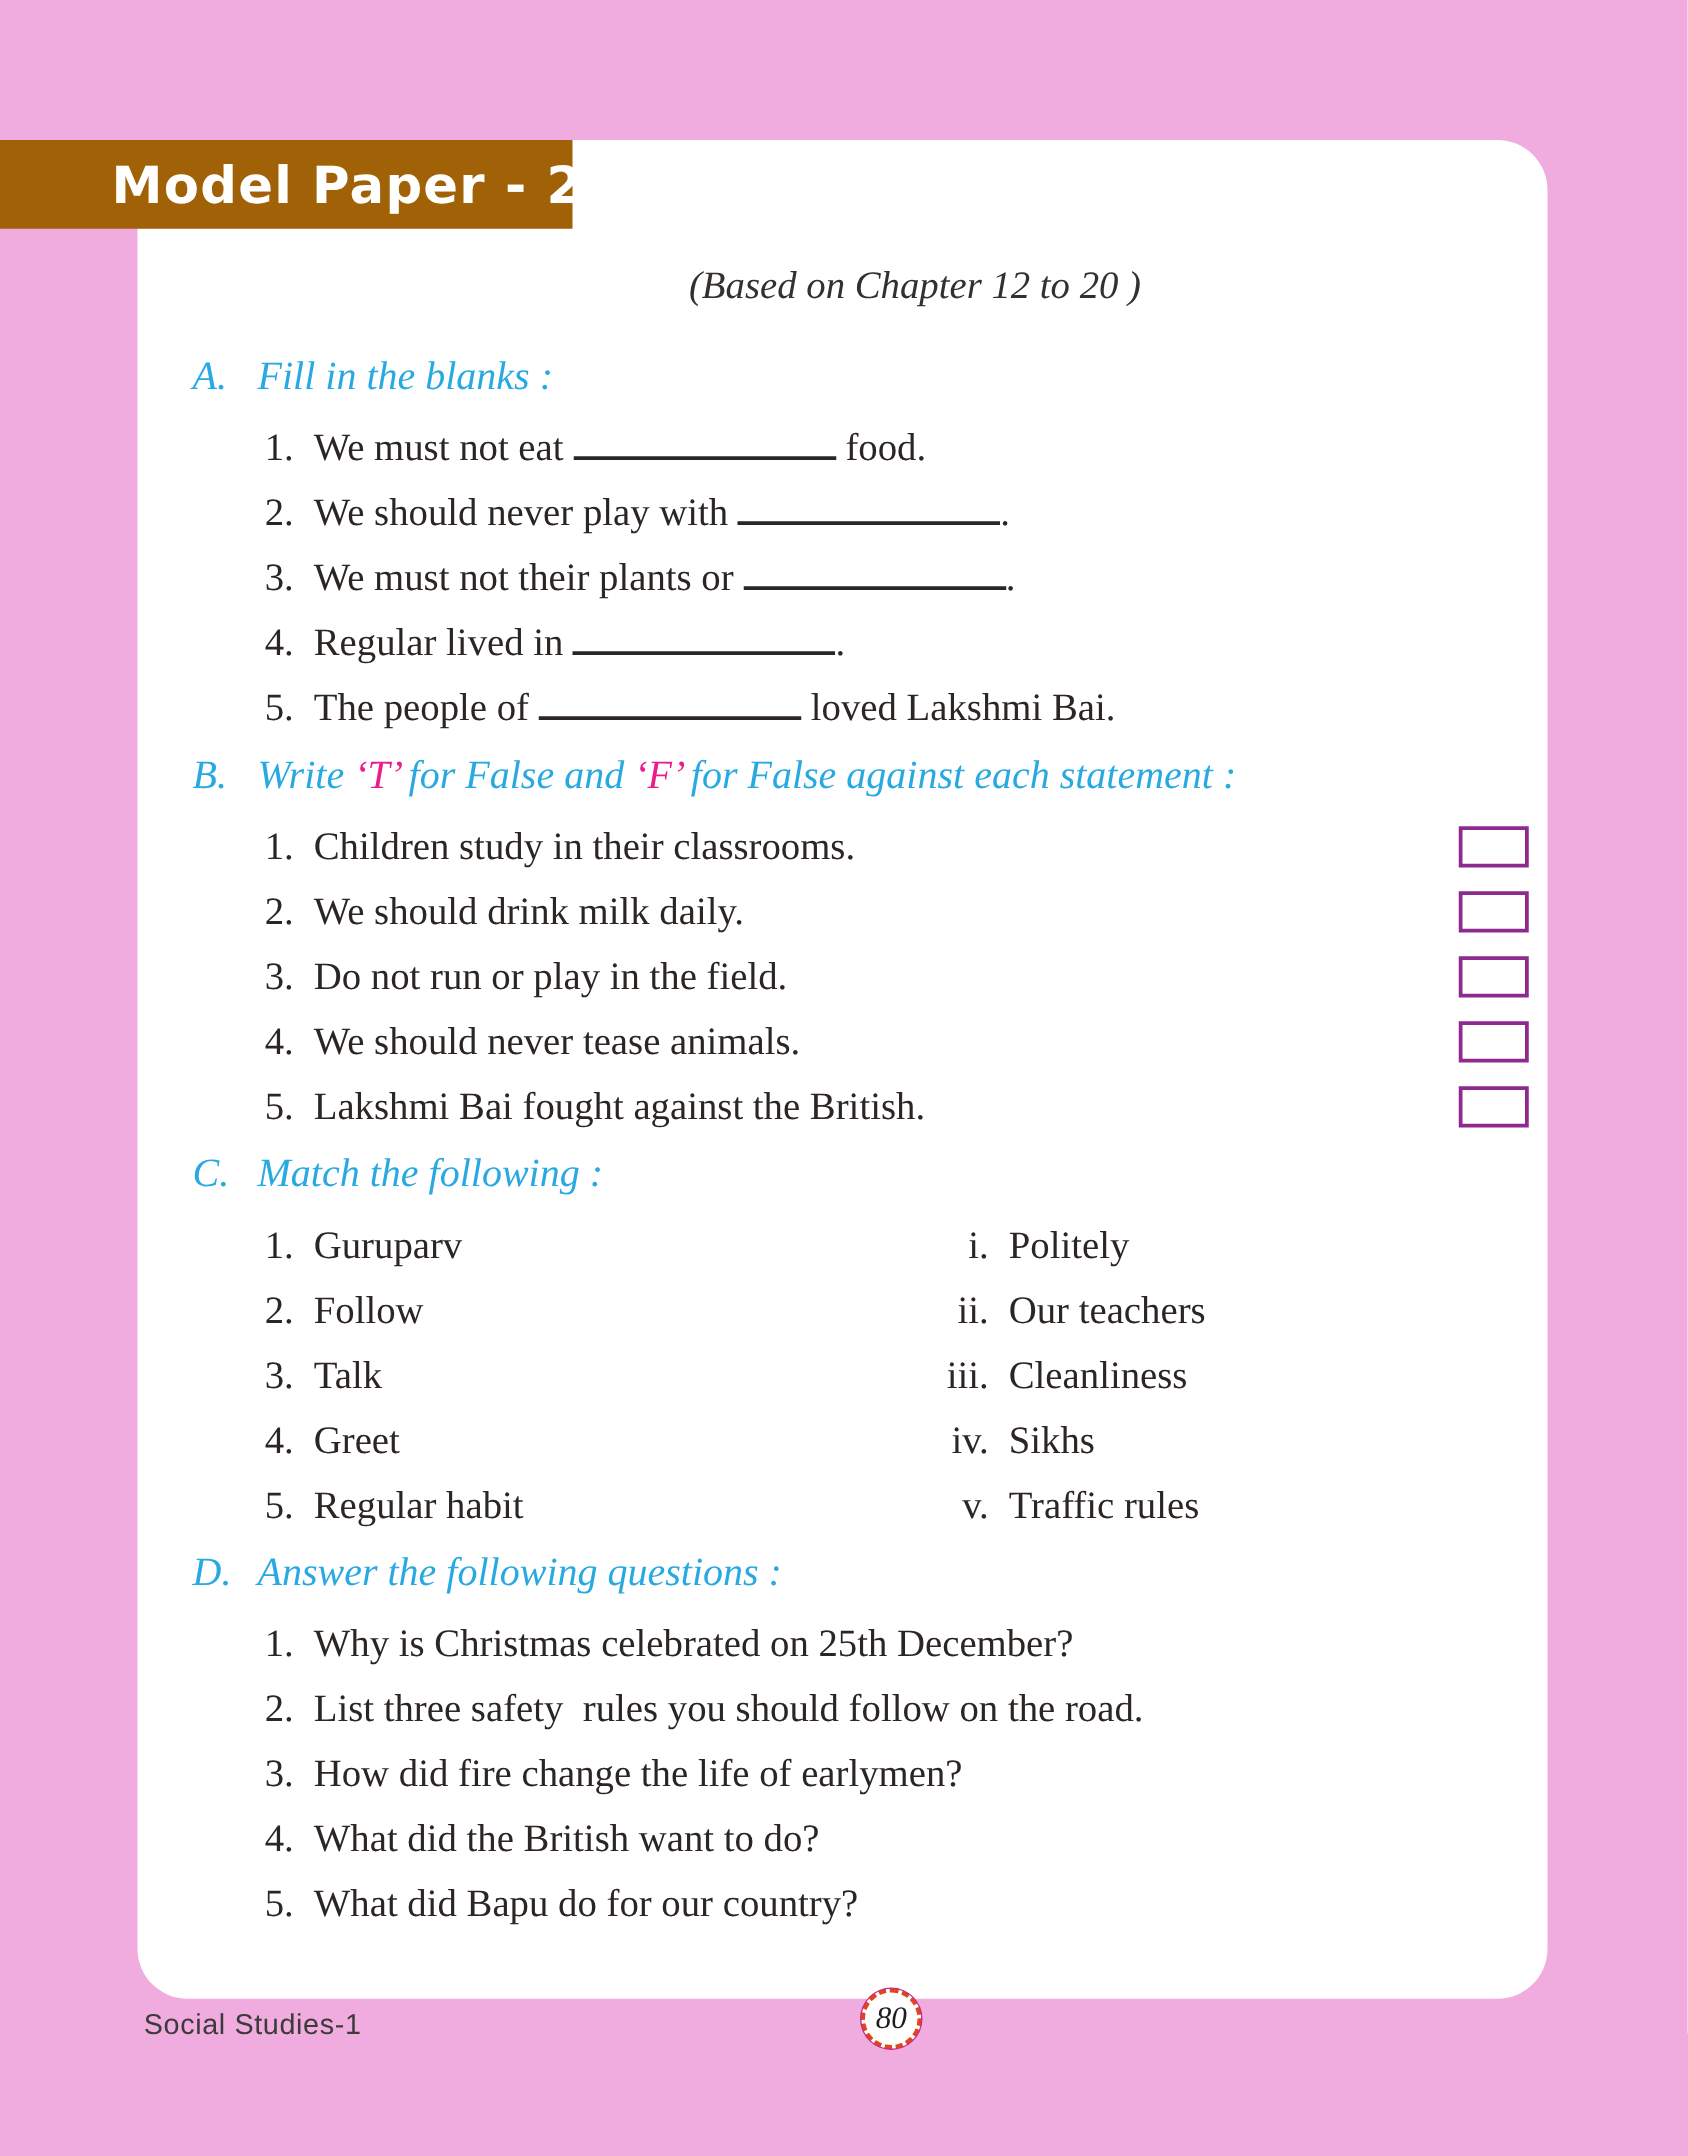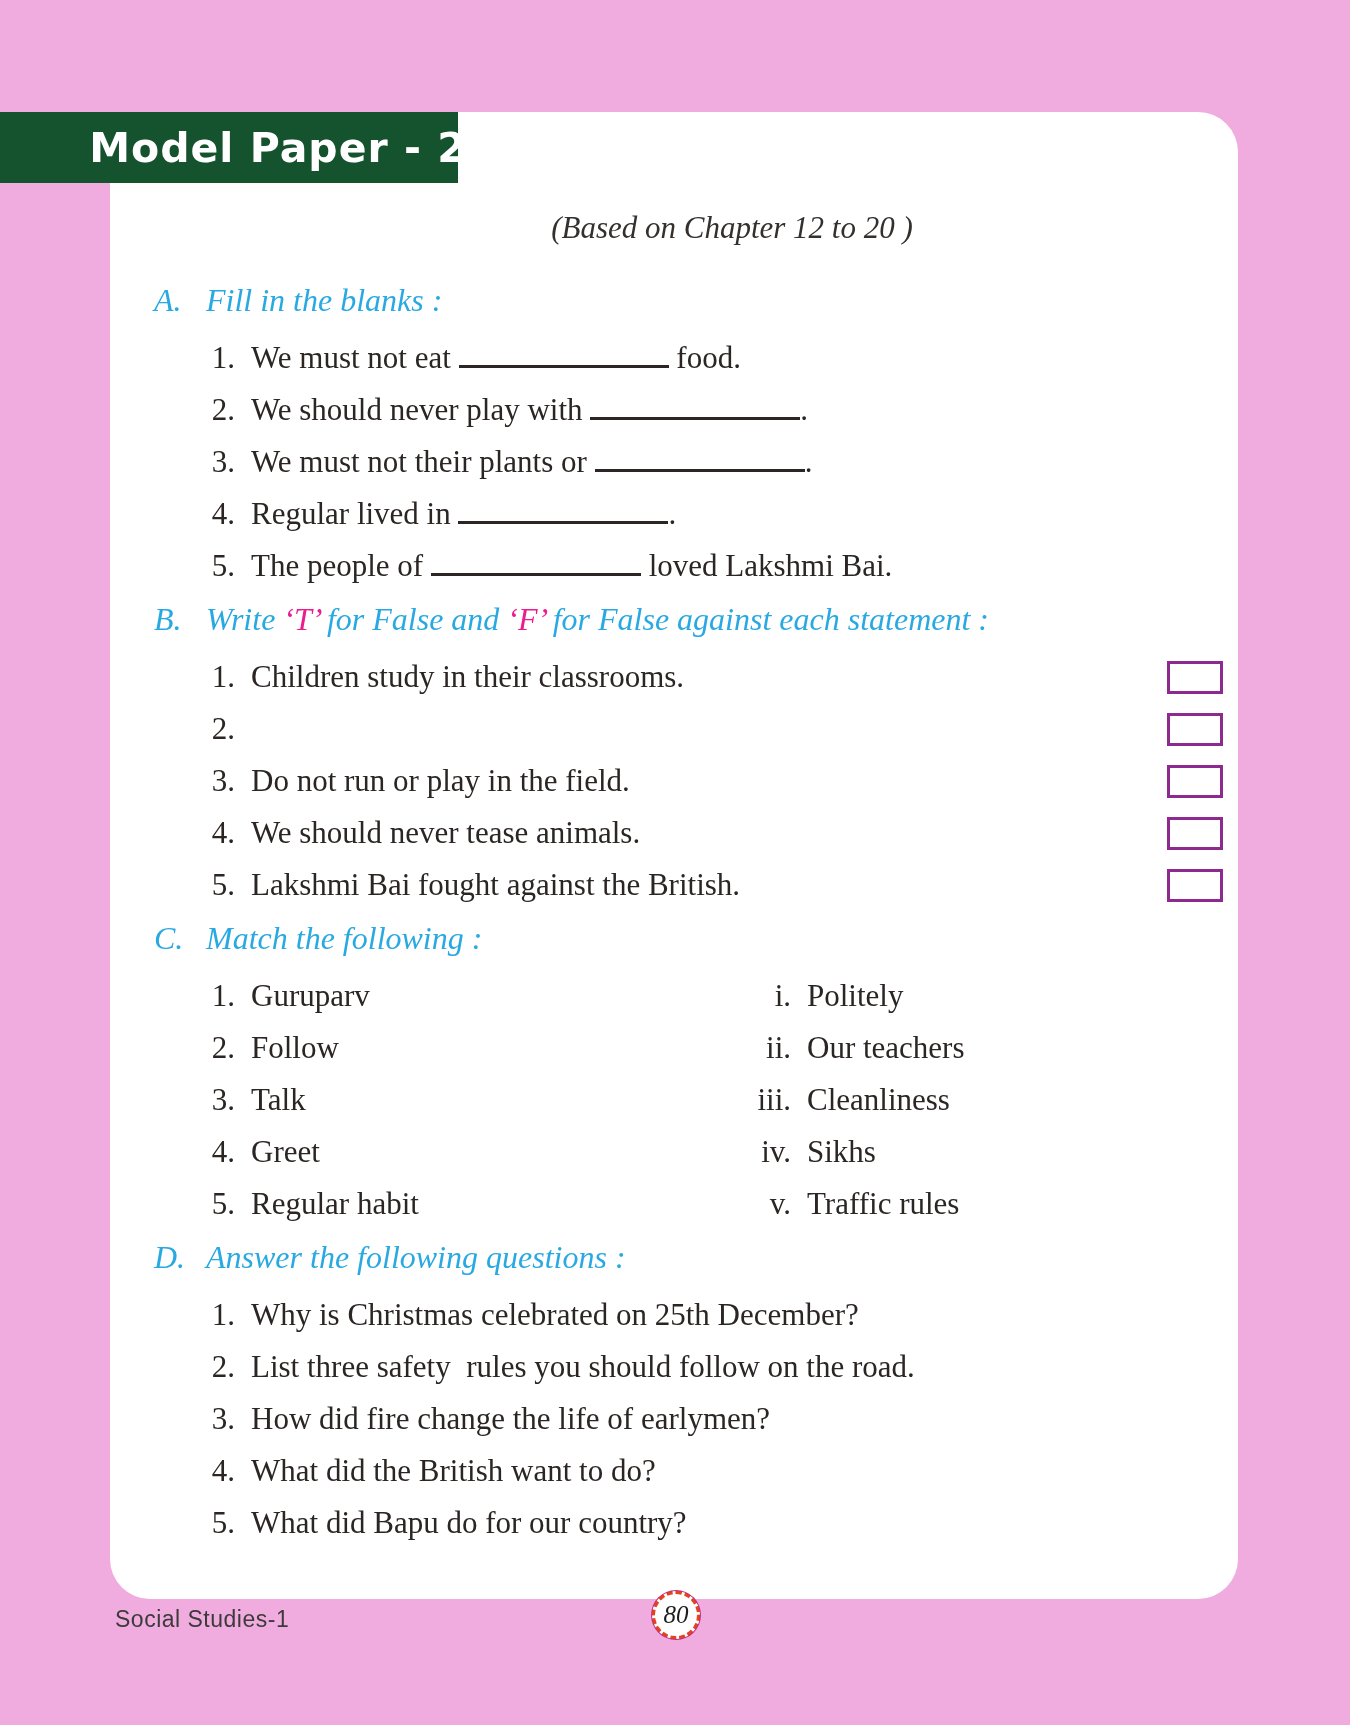--- a/index.html
+++ b/index.html
@@ -11,21 +11,21 @@
     overflow:hidden;
   }
   .card{
     position:absolute;left:110px;top:112px;width:1128px;height:1487px;
     background:#ffffff;border-radius:40px;
     box-sizing:border-box;
     padding-left:36px;
   }
   .banner{
     position:absolute;left:0;top:112px;width:458px;height:71px;
-    background:#14532d;
+    background:#a16207;
     display:flex;align-items:center;justify-content:center;
     padding-left:98px;box-sizing:border-box;
   }
   .banner-text{
     color:#ffffff;
     font-family:"DejaVu Sans", sans-serif;
     font-weight:bold;font-size:41px;letter-spacing:1px;
     white-space:nowrap;
   }
   .subtitle{
@@ -59,21 +59,21 @@
   }
   .match-left{display:flex;width:500px;flex:none;align-items:center;}
   .match-right{display:flex;align-items:center;}
   .roman{width:90px;text-align:right;flex:none;margin-right:16px;}
   .footer-left{
     position:absolute;left:115px;top:1606px;
     font-family:"Liberation Sans", sans-serif;
     font-size:23px;color:#3d3a3a;letter-spacing:0.5px;
   }
   .page-circle{
-    position:absolute;left:652px;top:1591px;width:42px;height:42px;
+    position:absolute;left:689px;top:1591px;width:42px;height:42px;
     border-radius:50%;background:#ffffff;
     border:3px dashed #e2441c;
     box-shadow:0 0 0 1px #c42a86;
     display:flex;align-items:center;justify-content:center;
     font-style:italic;font-size:25px;color:#1d1d1d;
   }
 </style>
 </head>
 <body>
 
@@ -112,20 +112,21 @@
       <span class="sec-title"><span>Write </span><span class="magenta">‘T’</span><span> for False and </span><span class="magenta">‘F’</span><span> for False against each statement :</span></span>
   </div>
 
   <div class="row">
     <span class="q-num">1.</span>
     <span class="q-text">Children study in their classrooms.</span>
     <span class="checkbox"></span>
   </div>
   <div class="row">
     <span class="q-num">2.</span>
+    <span class="q-text">We should drink milk daily.</span>
     <span class="checkbox"></span>
   </div>
   <div class="row">
     <span class="q-num">3.</span>
     <span class="q-text">Do not run or play in the field.</span>
     <span class="checkbox"></span>
   </div>
   <div class="row">
     <span class="q-num">4.</span>
     <span class="q-text">We should never tease animals.</span>

